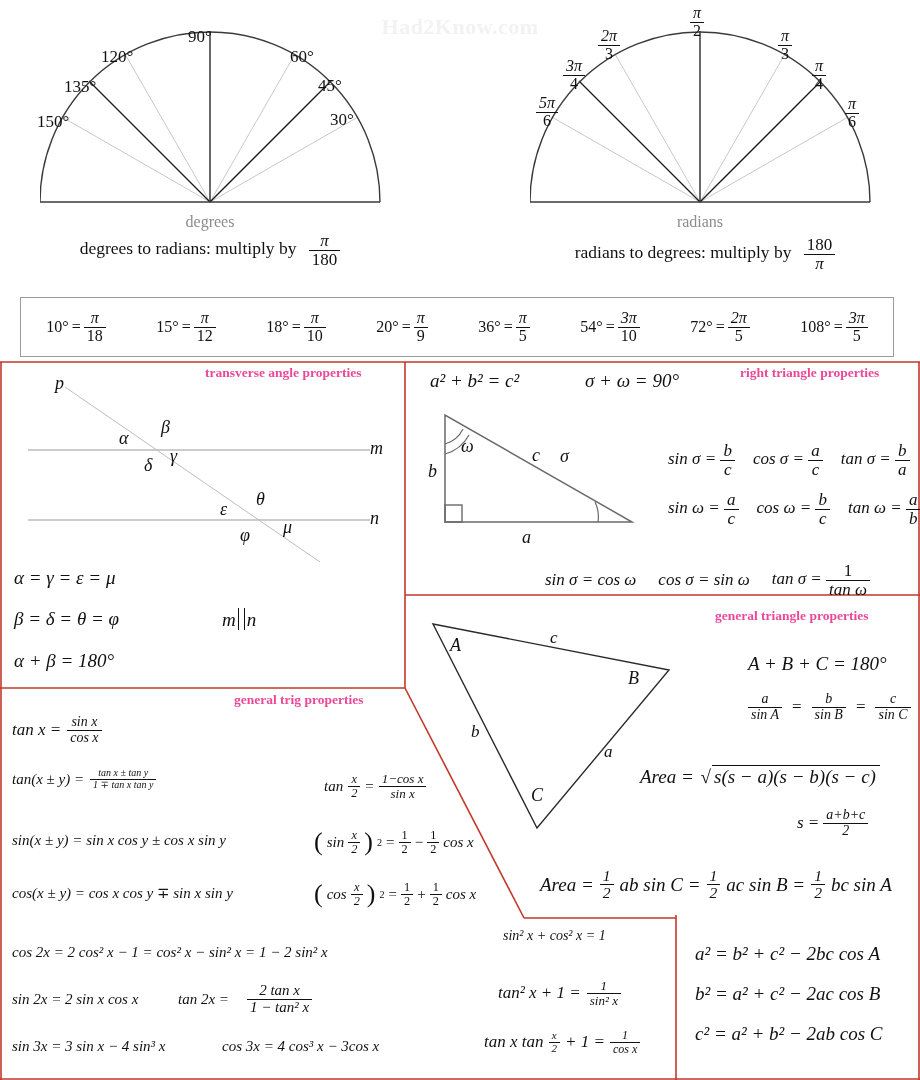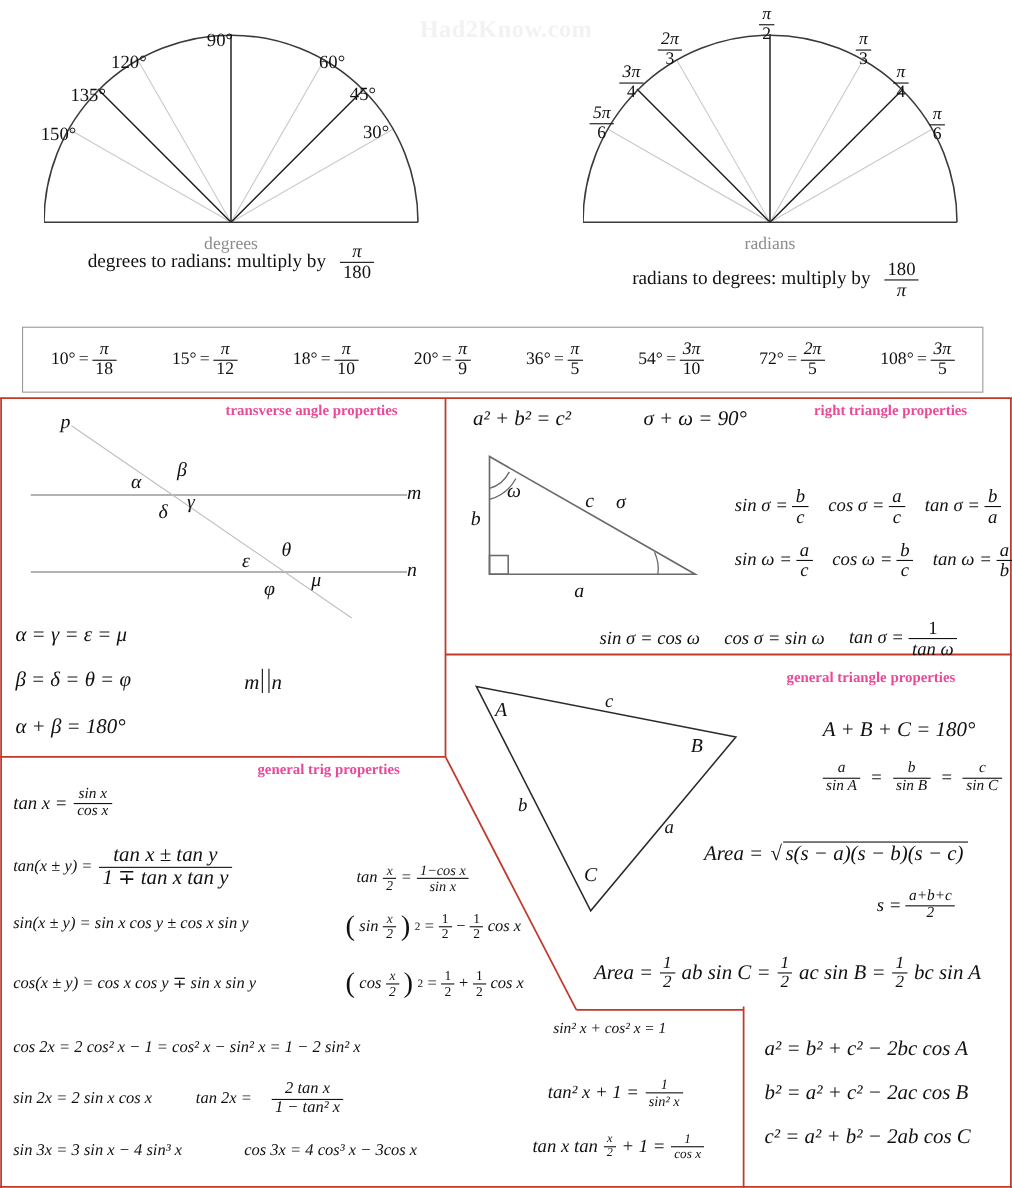--- a/index.html
+++ b/index.html
@@ -63,21 +63,21 @@
   <line x1="0" y1="182" x2="340" y2="182" stroke="#3a3a3a" stroke-width="1.4"></line>
 </svg>
 <div class="abs plab" style="left:188px;top:27px;">90°</div>
 <div class="abs plab" style="left:290px;top:47px;">60°</div>
 <div class="abs plab" style="left:318px;top:76px;">45°</div>
 <div class="abs plab" style="left:330px;top:110px;">30°</div>
 <div class="abs plab" style="left:101px;top:47px;">120°</div>
 <div class="abs plab" style="left:64px;top:77px;">135°</div>
 <div class="abs plab" style="left:37px;top:112px;">150°</div>
 <div class="abs protolabel" style="left:0;top:213px;width:420px;text-align:center;">degrees</div>
-<div class="abs conv" style="left:0;top:220px;width:420px;text-align:center;">
+<div class="abs conv" style="left:0;top:232px;width:420px;text-align:center;">
   <span>degrees to radians: multiply by</span>
   <span class="frac" style="margin-left:8px;font-size:17px;">
     <span class="nu it">π</span>
     <span class="de">180</span>
   </span>
 </div>
 
 <svg class="abs" style="left:530px;top:20px;" width="360" height="195">
   <line x1="170" y1="182" x2="318" y2="97" stroke="#c9c9c9" stroke-width="1"></line>
   <line x1="170" y1="182" x2="255" y2="34" stroke="#c9c9c9" stroke-width="1"></line>
@@ -372,30 +372,30 @@
 <div class="abs f" style="left:12px;top:715px;display:flex;align-items:center;gap:6px;">
   <span class="it">tan x =</span>
   <span class="frac sm it">
     <span class="nu">sin x</span>
     <span class="de">cos x</span>
     </span>
 </div>
 
 <div class="abs f small" style="left:12px;top:768px;display:flex;align-items:center;gap:6px;">
   <span class="it">tan(x ± y) =</span>
-  <span class="frac it" style="font-size:19px;">
+  <span class="frac it" style="font-size:10px;">
     <span class="nu">tan x ± tan y</span>
     <span class="de">1 ∓ tan x tan y</span>
     </span>
 </div>
 
 <div class="abs f small it" style="left:12px;top:832px;">sin(x ± y) = sin x cos y ± cos x sin y</div>
 <div class="abs f small it" style="left:12px;top:884px;">cos(x ± y) = cos x cos y ∓ sin x sin y</div>
 
-<div class="abs f small" style="left:324px;top:772px;display:flex;align-items:center;gap:5px;margin-top:12px;">
+<div class="abs f small" style="left:324px;top:772px;display:flex;align-items:center;gap:5px;">
   <span class="it">tan</span>
   <span class="frac sm it">
     <span class="nu">x</span>
     <span class="de">2</span>
     </span>
   <span>=</span>
   <span class="frac it" style="font-size:13px;">
     <span class="nu">1−cos x</span>
     <span class="de">sin x</span>
     </span>

